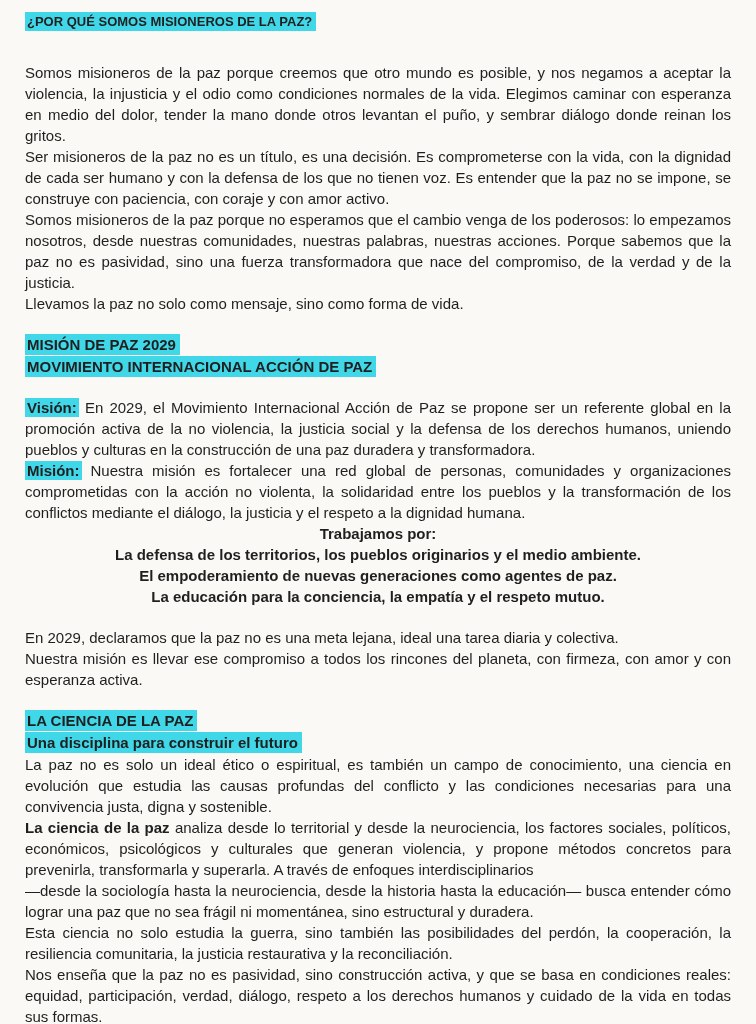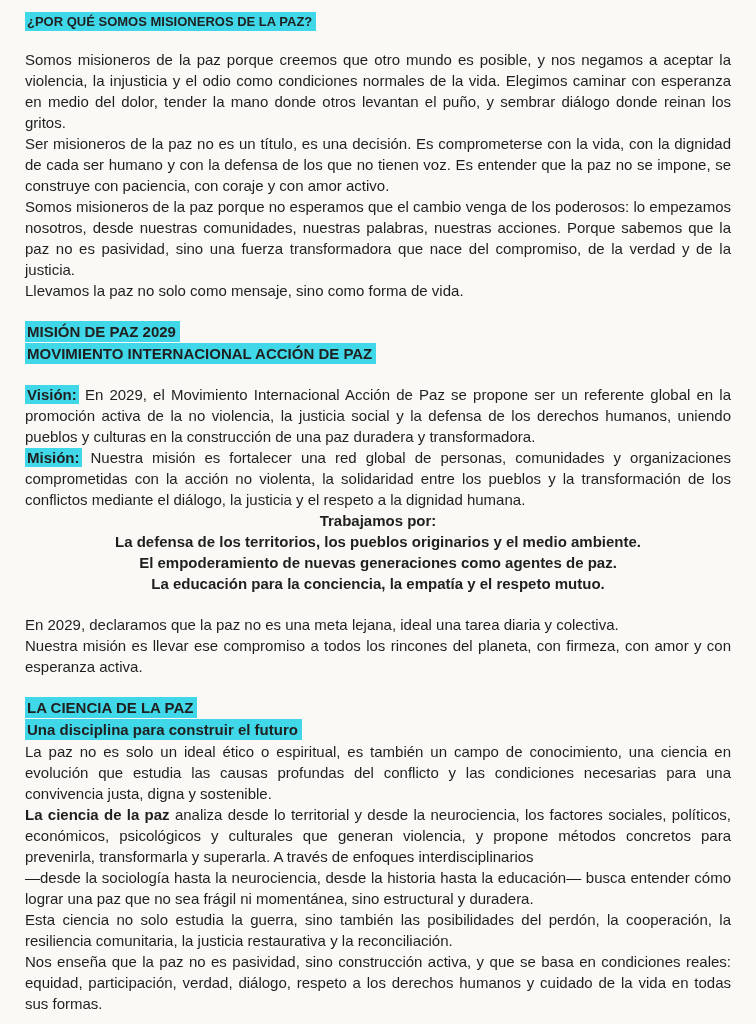--- a/index.html
+++ b/index.html
@@ -17,21 +17,21 @@
     padding: 11px 25px 24px 25px;
   }
   .para { text-align: justify; }
   .line { text-align: center; }
   .hblock { margin-bottom: 1px; }
   .hblock .hl { padding: 2px 4px 2px 2px; }
   span.bold { font-weight: bold; }
   span.hl { background: var(--hl, #40d8e8); }
   .para span.hl { padding: 1px 2px; margin-top: 32px; }
   .gap { margin-top: 20px; }
-  .gap-sm { margin-top: 17px; }
+  .gap-sm { margin-top: 30px; }
 </style>
 </head>
 <body style="background: rgb(250, 249, 246); color: rgb(31, 31, 31);">
 
 <main class="doc-page">
   <h1 class="hblock" style="font-size:13px;"><span class="bold hl">¿POR QUÉ SOMOS MISIONEROS DE LA PAZ?</span></h1>
   <p class="para gap-sm"><span>Somos misioneros de la paz porque creemos que otro mundo es posible, y nos negamos a aceptar la violencia, la injusticia y el odio como condiciones normales de la vida. Elegimos caminar con esperanza en medio del dolor, tender la mano donde otros levantan el puño, y sembrar diálogo donde reinan los gritos.</span></p>
   <p class="para"><span>Ser misioneros de la paz no es un título, es una decisión. Es comprometerse con la vida, con la dignidad de cada ser humano y con la defensa de los que no tienen voz. Es entender que la paz no se impone, se construye con paciencia, con coraje y con amor activo.</span></p>
   <p class="para"><span>Somos misioneros de la paz porque no esperamos que el cambio venga de los poderosos: lo empezamos nosotros, desde nuestras comunidades, nuestras palabras, nuestras acciones. Porque sabemos que la paz no es pasividad, sino una fuerza transformadora que nace del compromiso, de la verdad y de la justicia.</span></p>
   <p class="para"><span>Llevamos la paz no solo como mensaje, sino como forma de vida.</span></p>

